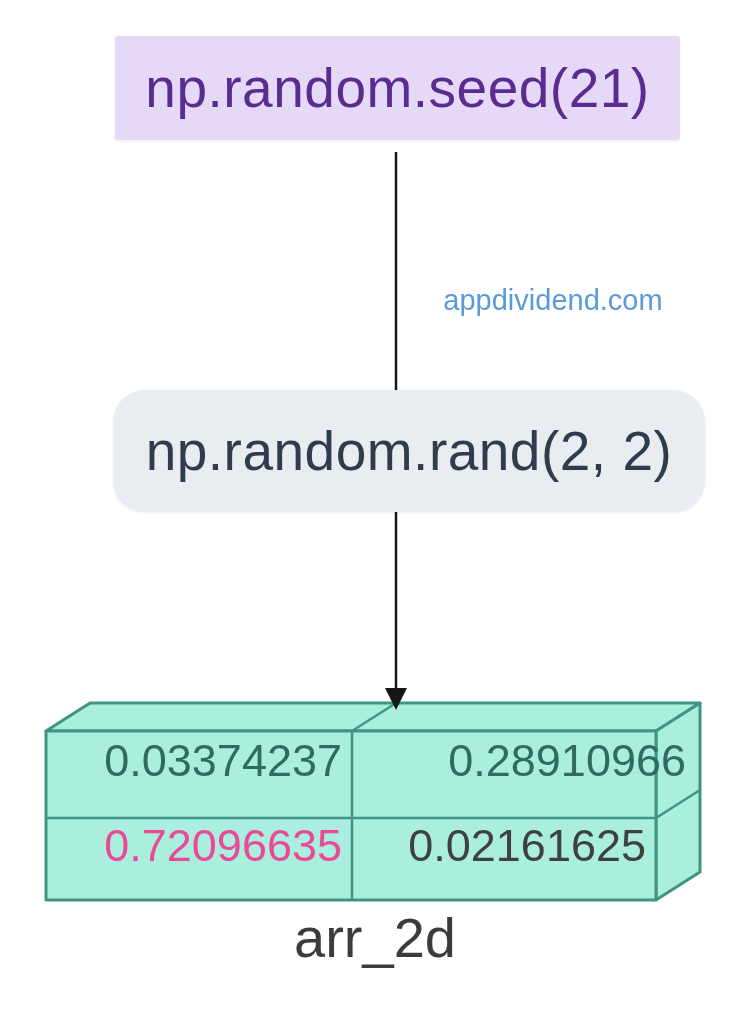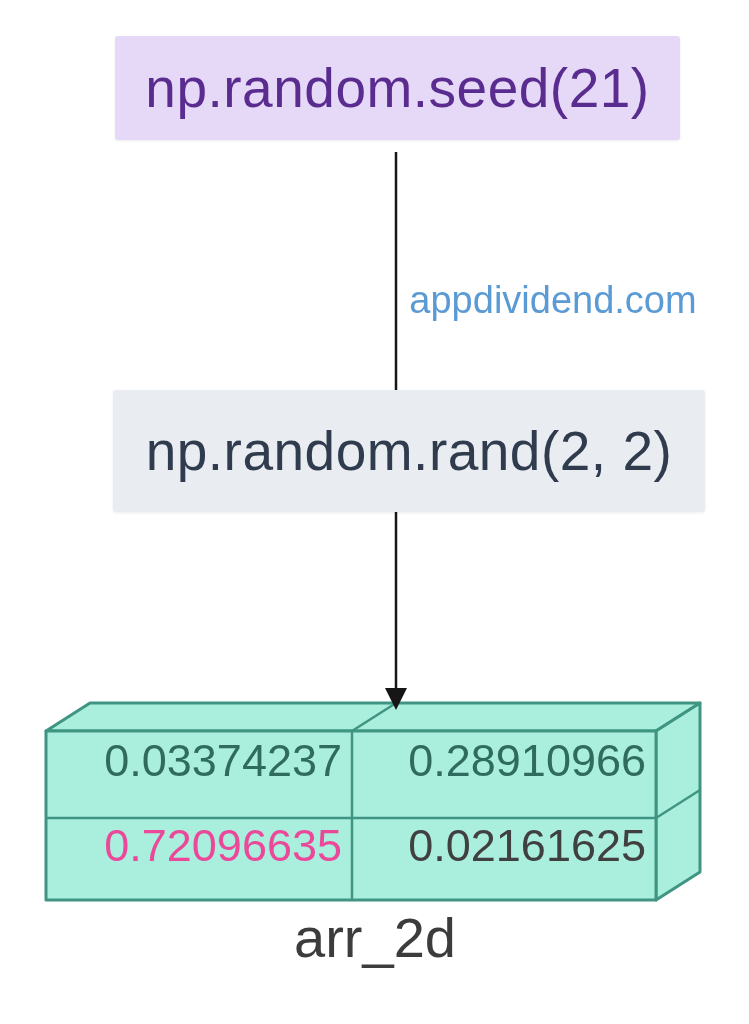--- a/index.html
+++ b/index.html
@@ -37,30 +37,31 @@
     left: 115px;
     top: 36px;
     width: 565px;
     height: 104px;
   }
   .rand-box {
     left: 113px;
     top: 390px;
     width: 592px;
     height: 122px;
+    border-radius: 32px;
   }
   .watermark {
     position: absolute;
     left: 403px;
     top: 281px;
     width: 300px;
     height: 38px;
     line-height: 38px;
     text-align: center;
-    font-size: 38px;
+    font-size: 29px;
     white-space: nowrap;
   }
   .cell-value {
     position: absolute;
     height: 52px;
     line-height: 52px;
     text-align: right;
     font-size: 45px;
     white-space: nowrap;
   }
@@ -105,19 +106,19 @@
     <polygon points="385,688 407,688 396,710" fill="#161616"></polygon>
   </svg>
 
   <div class="code-box seed-box" style="background-color: rgb(230, 216, 247); color: rgb(90, 44, 143);">np.random.seed(21)</div>
 
   <div class="watermark" style="color: rgb(91, 155, 213);">appdividend.com</div>
 
   <div class="code-box rand-box" style="background-color: rgb(233, 237, 241); color: rgb(48, 60, 78);">np.random.rand(2, 2)</div>
 
   <div class="cell-value cell-r0c0" style="color: rgb(47, 107, 94);">0.03374237</div>
-  <div class="cell-value cell-r0c1" style="color: rgb(47, 107, 94);">0.28910966</div>
+  <div class="cell-value cell-r0c1" style="color: rgb(47, 107, 94); margin-left: 40px;">0.28910966</div>
   <div class="cell-value cell-r1c0" style="color: #ec4899;">0.72096635</div>
   <div class="cell-value cell-r1c1" style="color: #404040;">0.02161625</div>
 
   <div class="array-label" style="color: rgb(60, 60, 60);">arr_2d</div>
 
 </div>
 
 </body></html>

